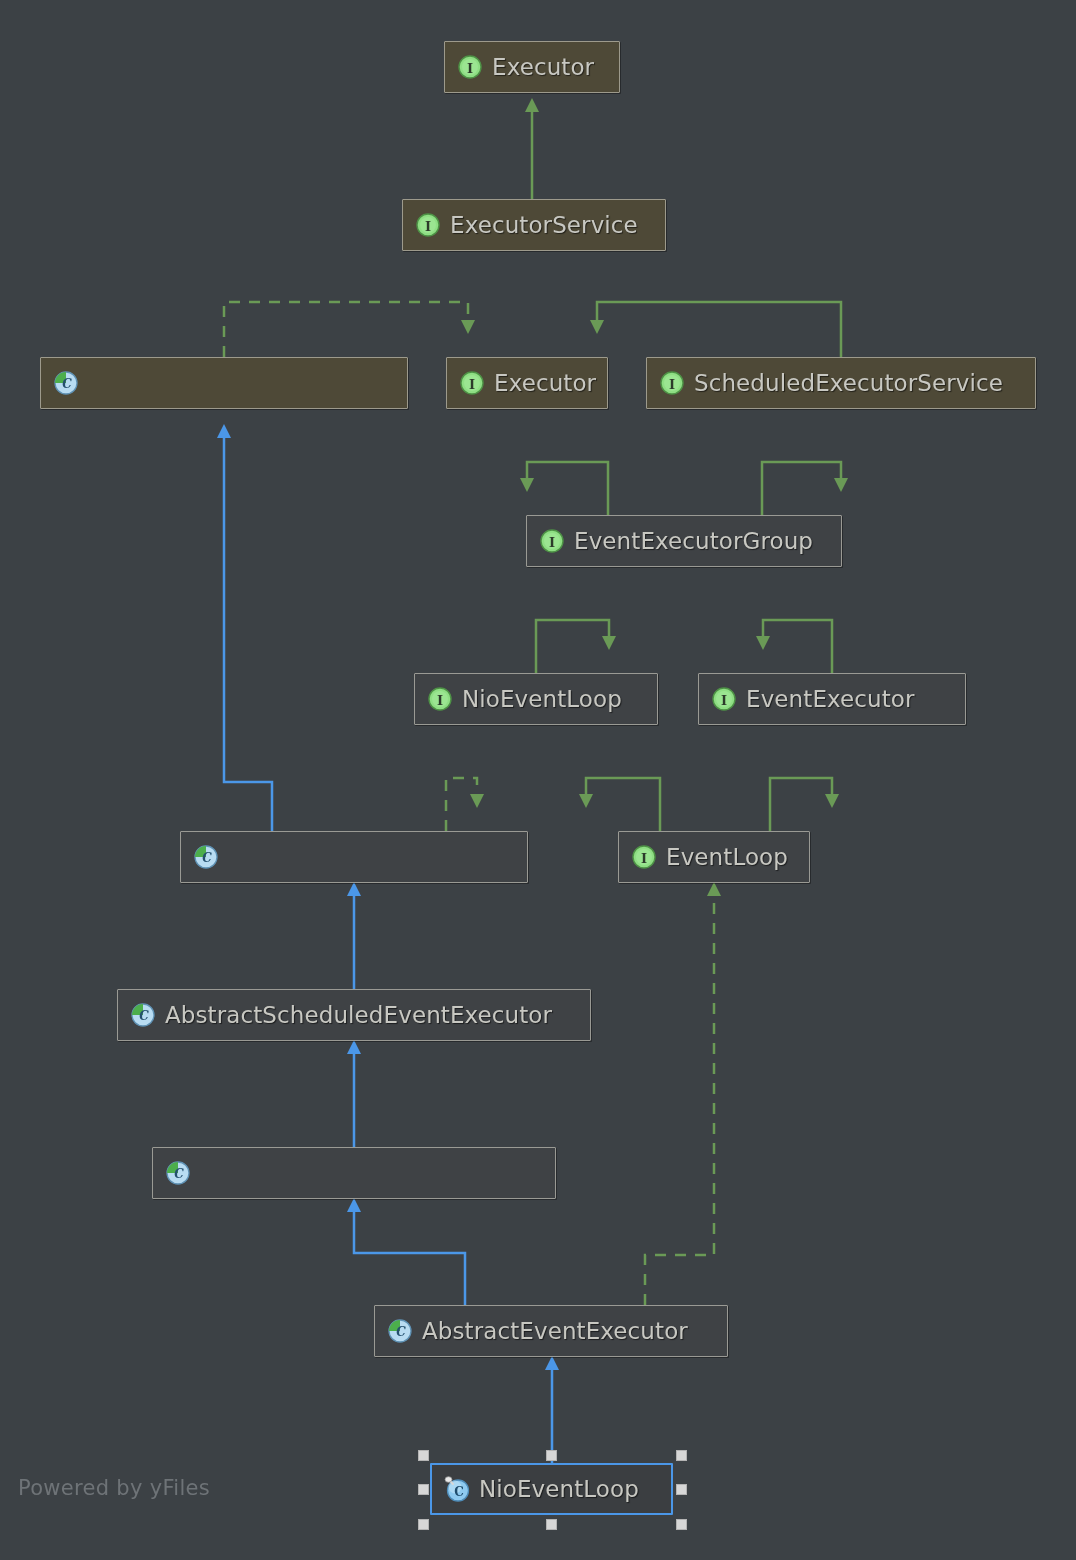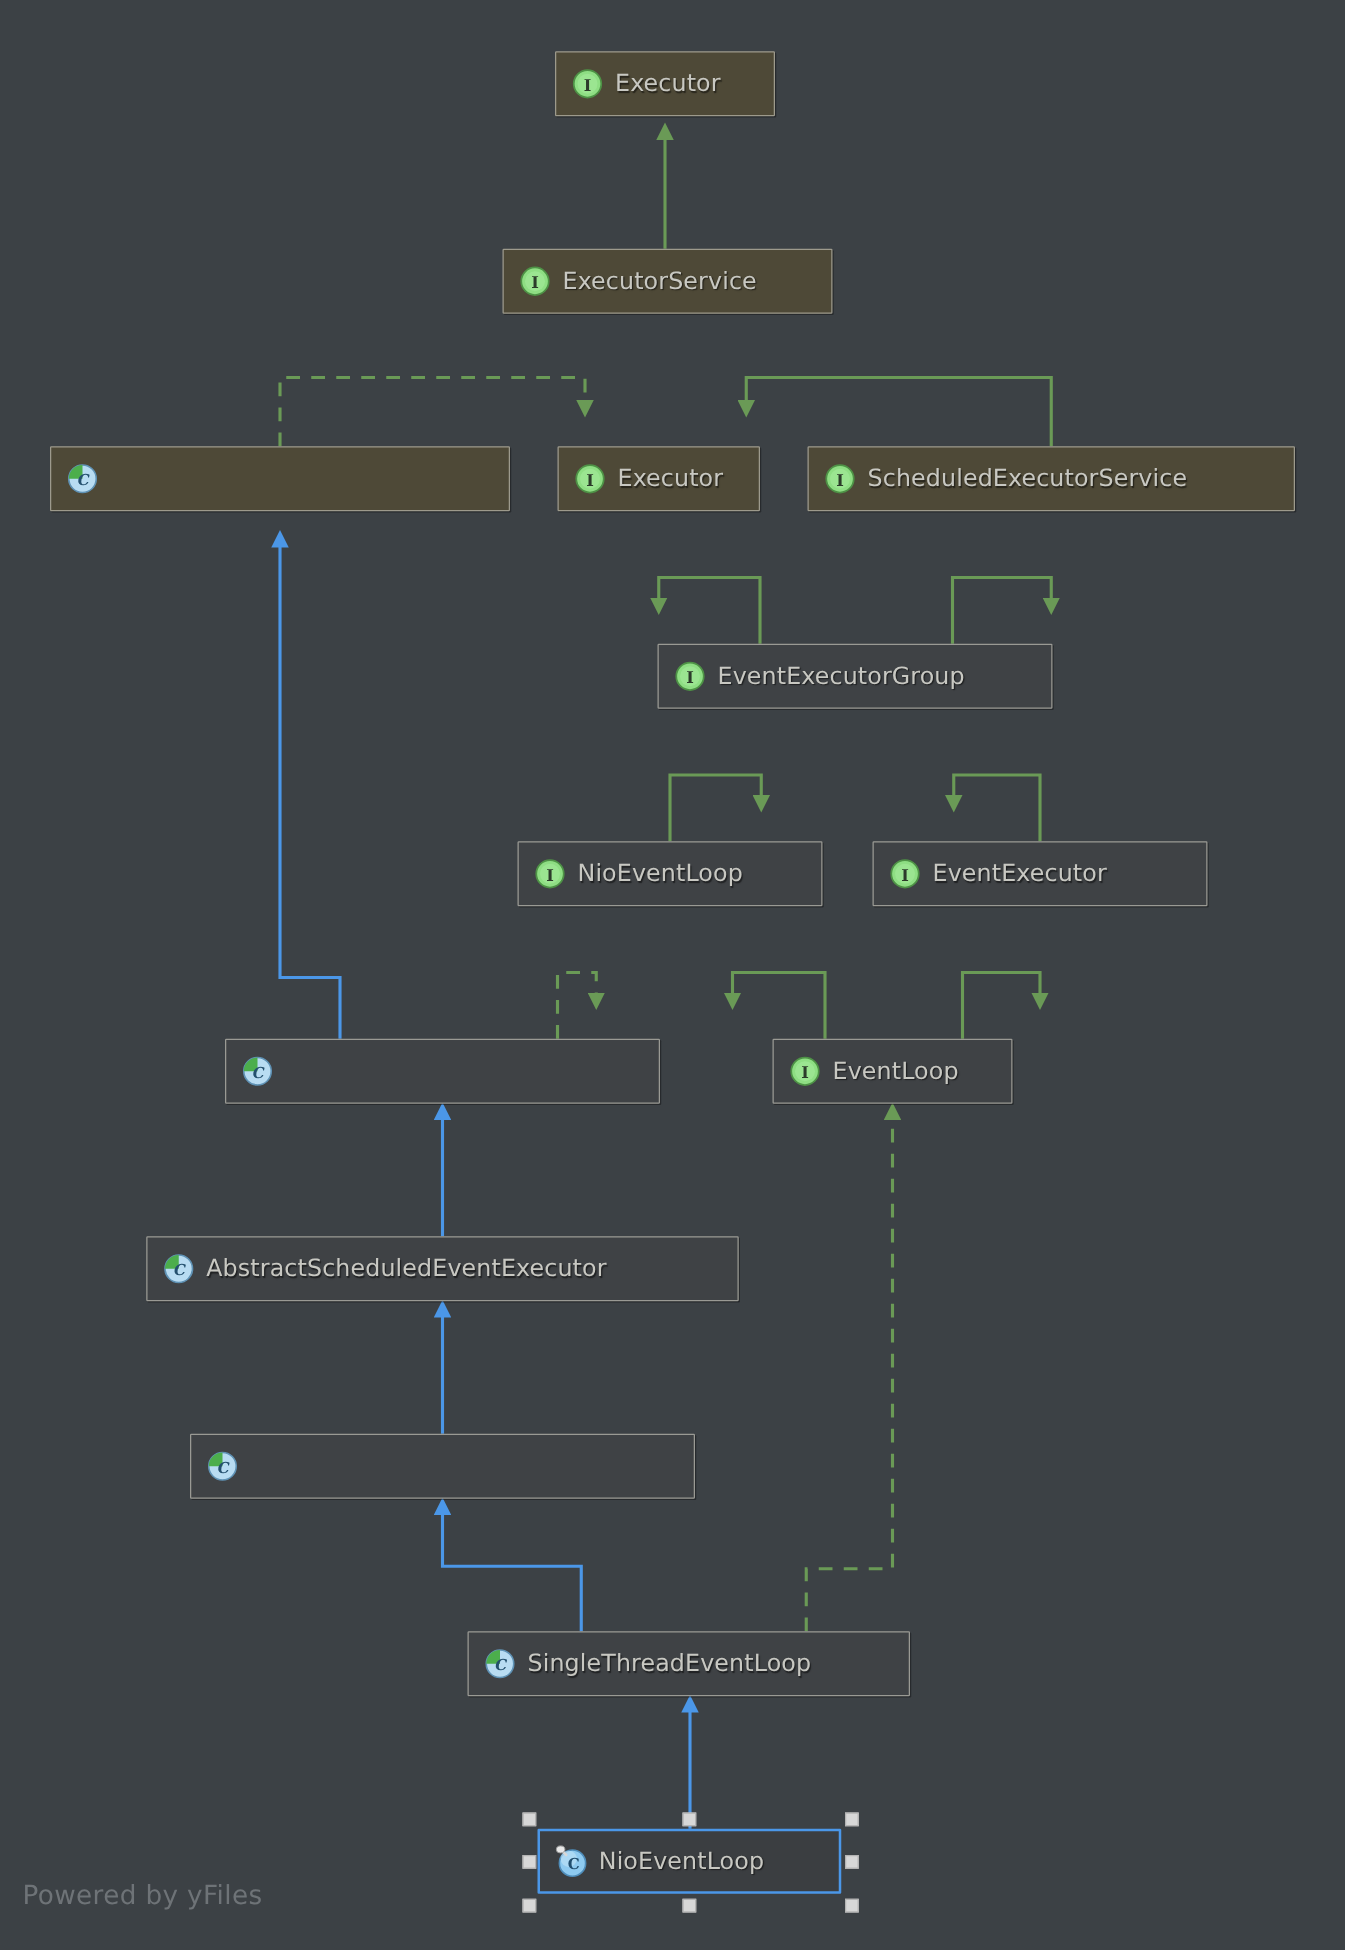--- a/index.html
+++ b/index.html
@@ -41,21 +41,21 @@
   .node.project {
     background: #3f4245;
     border-color: #9a9a94;
   }
   .node.selected {
     border: 2px solid #4b97e8;
     background: #3b3e41;
     box-shadow: none;
   }
   .node-label {
-    font-size: 19px;
+    font-size: 23px;
     color: #c8c8c2;
     letter-spacing: 0.1px;
     text-shadow: 1px 1px 1px rgba(0,0,0,0.55);
   }
   .node-icon {
     width: 26px;
     height: 26px;
     min-width: 26px;
     margin-right: 9px;
     position: relative;
@@ -72,21 +72,20 @@
     box-sizing: border-box;
   }
   #watermark {
     position: absolute;
     left: 18px;
     top: 1476px;
     font-size: 21px;
     color: #6e7377;
     letter-spacing: 0.3px;
     font-family: "DejaVu Sans", "Liberation Sans", sans-serif;
-    margin-top: 28px;
   }
 </style>
 </head>
 <body>
 
 <div id="canvas">
 
   <svg id="edge-layer" viewBox="0 0 1076 1560" width="1076" height="1560">
     <defs>
       <marker id="arrow-green" markerWidth="16" markerHeight="14" refX="1" refY="7" orient="auto" markerUnits="userSpaceOnUse">
@@ -289,21 +288,21 @@
         </span>
       </div>
       <div class="node project" style="left: 374px; top: 1305px; width: 354px;">
         <span class="node-icon">
           <svg width="26" height="26" viewBox="0 0 26 26">
             <circle cx="13" cy="13" r="11" fill="#b8dcf2" stroke="#5f92b5" stroke-width="1.3"></circle>
             <path d="M13,13 L13,2 A11,11 0 0,0 2,13 Z" fill="#4cae4c"></path>
             <text x="14" y="18" text-anchor="middle" font-family="'DejaVu Serif',serif" font-size="12" font-style="italic" font-weight="bold" fill="#24506e">C</text>
           </svg>
         </span>
-        <span class="node-label">SingleThreadEventLoop</span>
+        <span class="node-label">AbstractEventExecutor</span>
       </div>
       <div class="node project selected" style="left: 430px; top: 1463px; width: 243px;">
         <span class="node-icon">
           <svg width="26" height="26" viewBox="0 0 26 26">
             <circle cx="14" cy="14.5" r="10.5" fill="#8ecaf0" stroke="#4f8dba" stroke-width="1.3"></circle>
             <circle cx="11" cy="11" r="6.5" fill="#bfe2f7" opacity="0.6"></circle>
             <text x="15" y="19.5" text-anchor="middle" font-family="'DejaVu Serif',serif" font-size="12" font-weight="bold" fill="#1f4d6e">C</text>
             <path d="M3.5,2.5 L9,8" stroke="#d8d8d8" stroke-width="2" stroke-linecap="round"></path>
             <ellipse cx="4.5" cy="3.5" rx="3.4" ry="2.8" fill="#e8e8e8" stroke="#9c9c9c" stroke-width="0.8"></ellipse>
           </svg>

